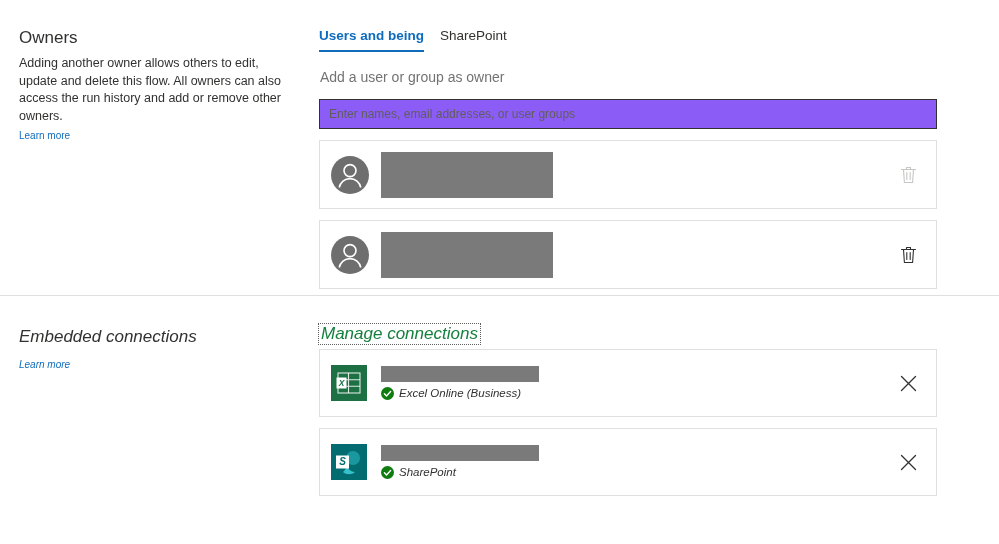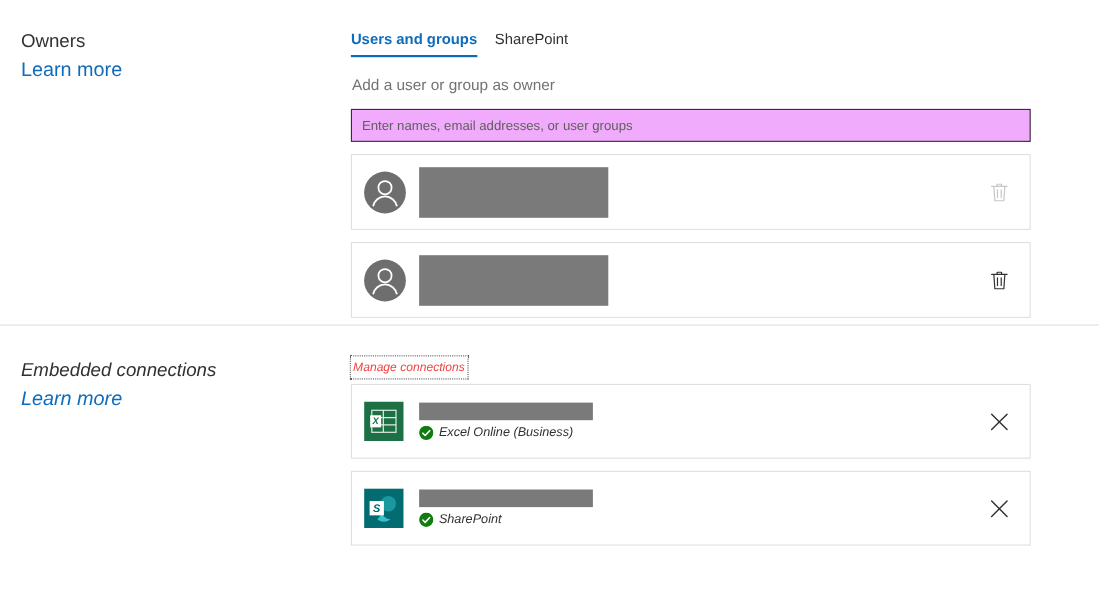--- a/index.html
+++ b/index.html
@@ -52,21 +52,21 @@
     line-height: 22px;
   }
   .side-desc {
     font-size: 12.5px;
     line-height: 17.5px;
     color: #323130;
     margin: 0;
   }
   .link {
     color: #0f6cbd;
-    font-size: 18px;
+    font-size: 10px;
     line-height: 17.5px;
     text-decoration: none;
     cursor: pointer;
     display: inline-block;
   }
 
   
   .tabs {
     display: flex;
     align-items: flex-start;
@@ -101,21 +101,21 @@
     line-height: 19px;
   }
 
   
   .text-input {
     margin-top: 12px;
     width: 618px;
     height: 30px;
     box-sizing: border-box;
     border: 1px solid #323130;
-    background: #f0abfc;
+    background: #8b5cf6;
     padding: 0 9px;
     font-family: "Liberation Sans", sans-serif;
     font-size: 12px;
     color: #323130;
     outline: none;
     display: block;
   }
   .text-input::placeholder { color: #605e5c; opacity: 1; }
 
   
@@ -174,22 +174,22 @@
   }
   .conn-sub {
     font-size: 13px;
     line-height: 18px;
     color: #323130;
     margin: 0 0 0 1px;
     display: flex;
     align-items: baseline;
   }
   .focus-link {
-    color: #ef4444;
-    font-size: 11px;
+    color: #15803d;
+    font-size: 17px;
     line-height: 16px;
     text-decoration: none;
     cursor: pointer;
     outline: 1px dotted #605e5c;
     outline-offset: 2px;
     margin-left: 1px;
   }
 
   #connection-list { margin-top: 7px; }
   #connection-list .row-card { height: 68px; margin-top: 11px; padding-left: 11px; }
@@ -216,27 +216,28 @@
 </style>
 </head>
 <body>
 
 <div class="page">
 
   <div class="section" id="owners-section">
 
     <div class="left-col">
       <h2 class="side-title">Owners</h2>
+      <p class="side-desc">Adding another owner allows others to edit, update and delete this flow. All owners can also access the run history and add or remove other owners.</p>
       <a class="link">Learn more</a>
     </div>
 
     <div class="right-col">
 
       <div class="tabs">
-        <div class="tab active">Users and groups</div>
+        <div class="tab active">Users and being</div>
         <div class="tab">SharePoint</div>
       </div>
 
       <div class="field-label">Add a user or group as owner</div>
 
       <input class="text-input" type="text" placeholder="Enter names, email addresses, or user groups" style="">
 
       <div id="owner-list">
 
         <div class="row-card">

